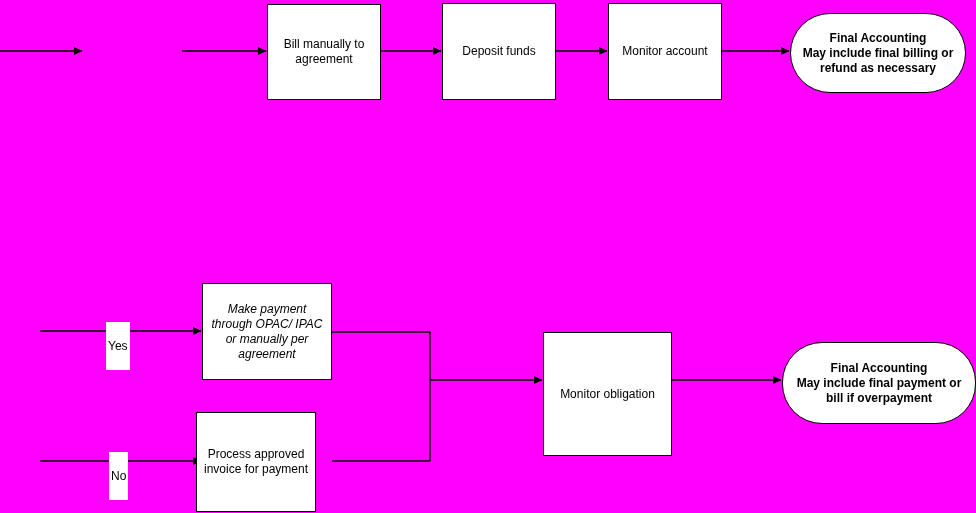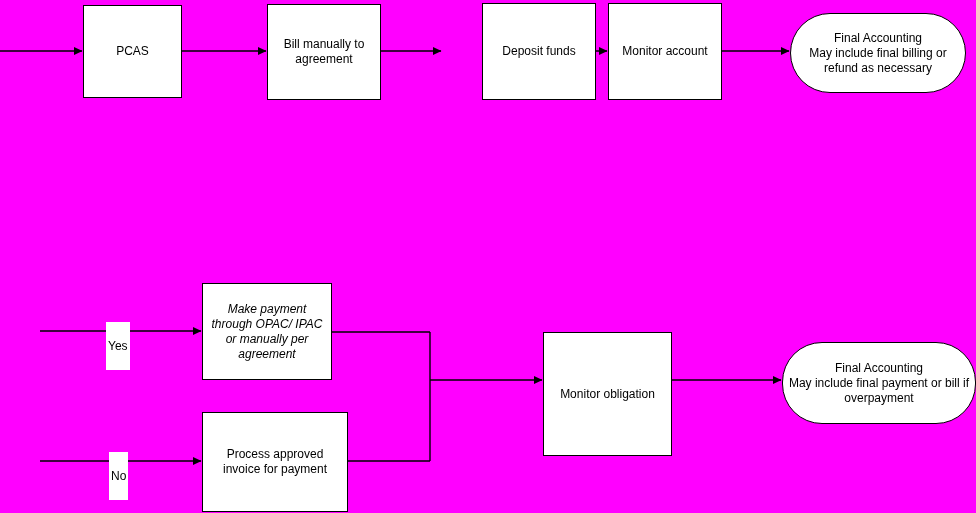--- a/index.html
+++ b/index.html
@@ -35,20 +35,21 @@
     align-items: center;
     justify-content: center;
     text-align: center;
     font-size: 12px;
     line-height: 15px;
     color: #000000;
     padding: 2px 4px;
   }
   .node.stadium {
     border-radius: 40px;
+    font-weight: bold;
   }
   .edge-label {
     position: absolute;
     background: #FFFFFF;
     color: #000000;
     font-size: 12px;
     line-height: 14px;
     padding: 17px 2px;
     text-align: center;
     box-sizing: border-box;
@@ -78,46 +79,43 @@
     <line x1="40" y1="461" x2="201" y2="461" stroke="#000000" stroke-width="1.4" marker-end="url(#arrow)"></line>
 
     <line x1="332" y1="332" x2="430" y2="332" stroke="#000000" stroke-width="1.4"></line>
     <line x1="332" y1="461" x2="430" y2="461" stroke="#000000" stroke-width="1.4"></line>
     <line x1="430" y1="332" x2="430" y2="461" stroke="#000000" stroke-width="1.4"></line>
     <line x1="430" y1="380" x2="542" y2="380" stroke="#000000" stroke-width="1.4" marker-end="url(#arrow)"></line>
 
     <line x1="672" y1="380" x2="781" y2="380" stroke="#000000" stroke-width="1.4" marker-end="url(#arrow)"></line>
   </svg>
 
-  <div class="node" style="left:83px; top:5px; width:99px; height:93px;">
-    <span>PCAS</span>
-  </div>
 
   <div class="node" style="left:267px; top:4px; width:114px; height:96px;">
     <span>Bill manually to agreement</span>
   </div>
 
-  <div class="node" style="left:442px; top:3px; width:114px; height:97px;margin-left:40px;">
+  <div class="node" style="left:442px; top:3px; width:114px; height:97px;">
     <span>Deposit funds</span>
   </div>
 
   <div class="node" style="left:608px; top:3px; width:114px; height:97px;">
     <span>Monitor account</span>
   </div>
 
   <div class="node stadium" style="left:790px; top:13px; width:176px; height:80px;">
     <span style="white-space:pre-line;">Final Accounting
 May include final billing or refund as necessary</span>
   </div>
 
   <div class="node" style="left:202px; top:283px; width:130px; height:97px;font-style:italic;">
     <span>Make payment through OPAC/ IPAC or manually per agreement</span>
   </div>
 
-  <div class="node" style="left:202px; top:412px; width:146px; height:100px;">
+  <div class="node" style="left:196px; top:412px; width:120px; height:100px;">
     <span>Process approved invoice for payment</span>
   </div>
 
   <div class="node" style="left:543px; top:332px; width:129px; height:124px;">
     <span>Monitor obligation</span>
   </div>
 
   <div class="node stadium" style="left:782px; top:342px; width:194px; height:82px;">
     <span style="white-space:pre-line;">Final Accounting
 May include final payment or bill if overpayment</span>

